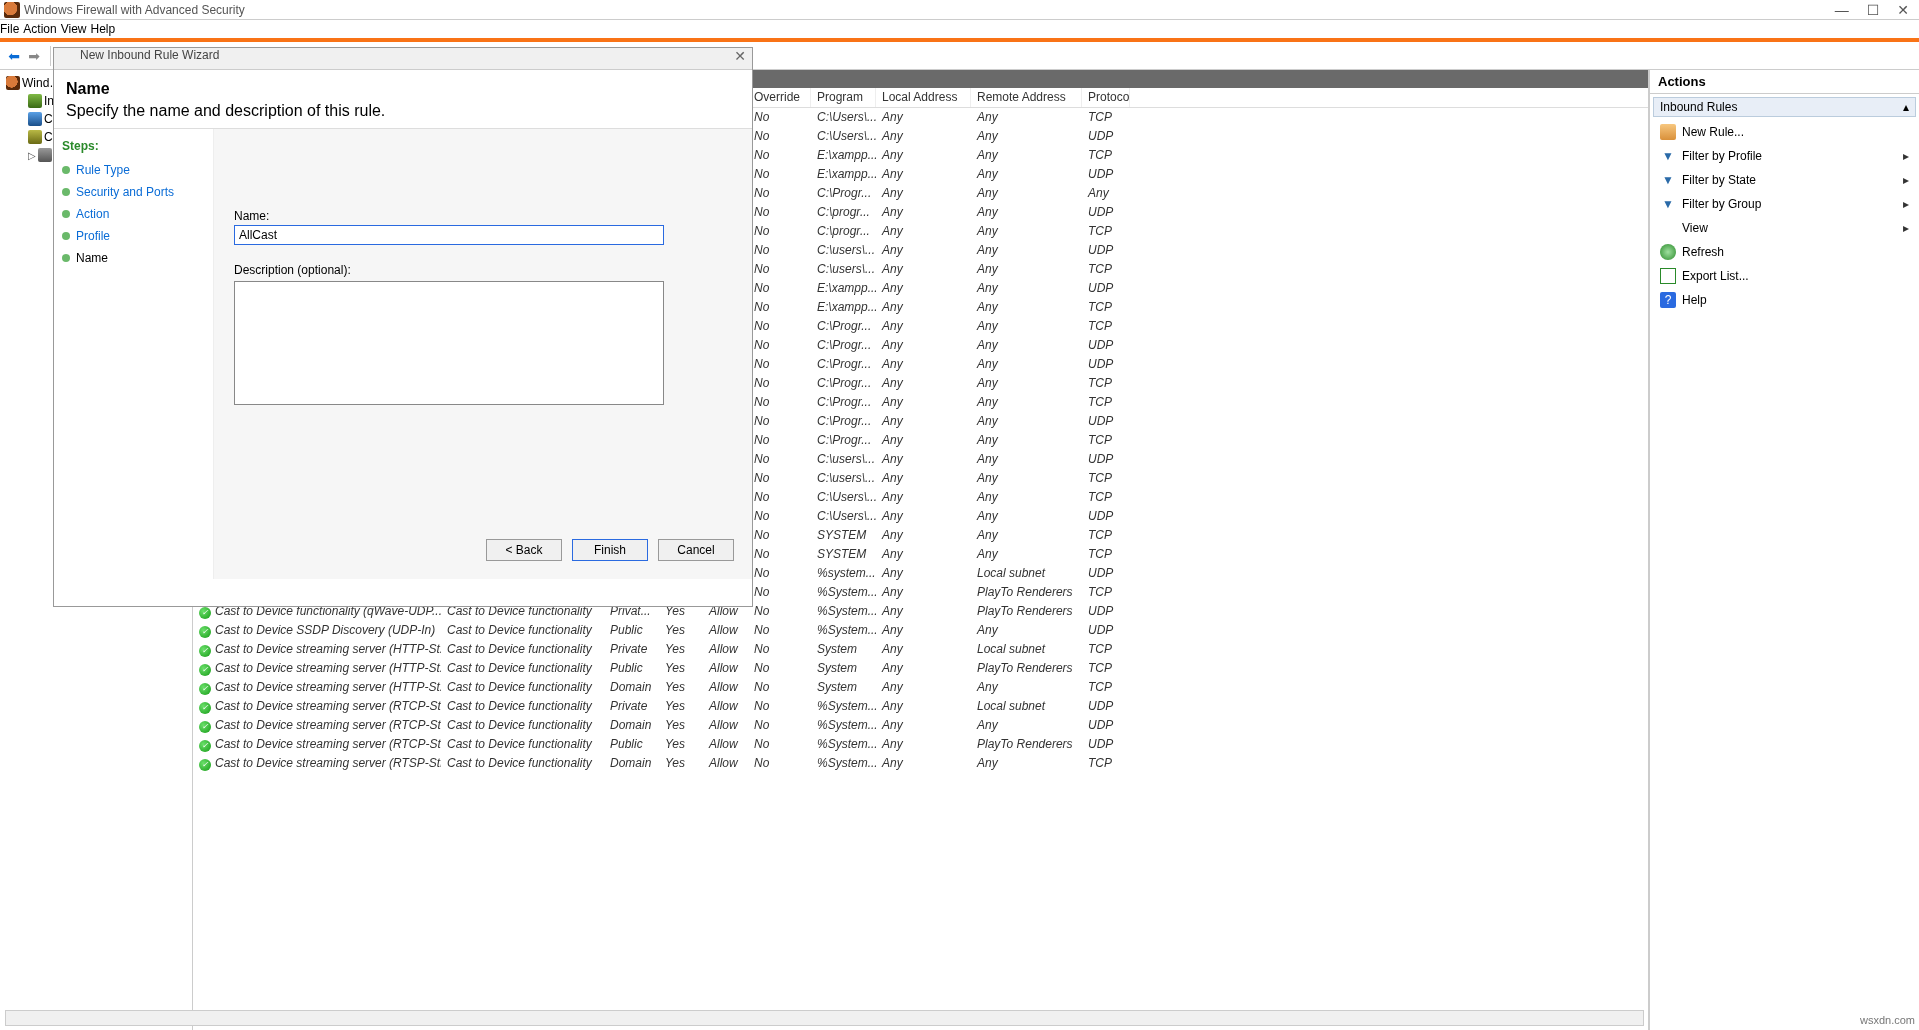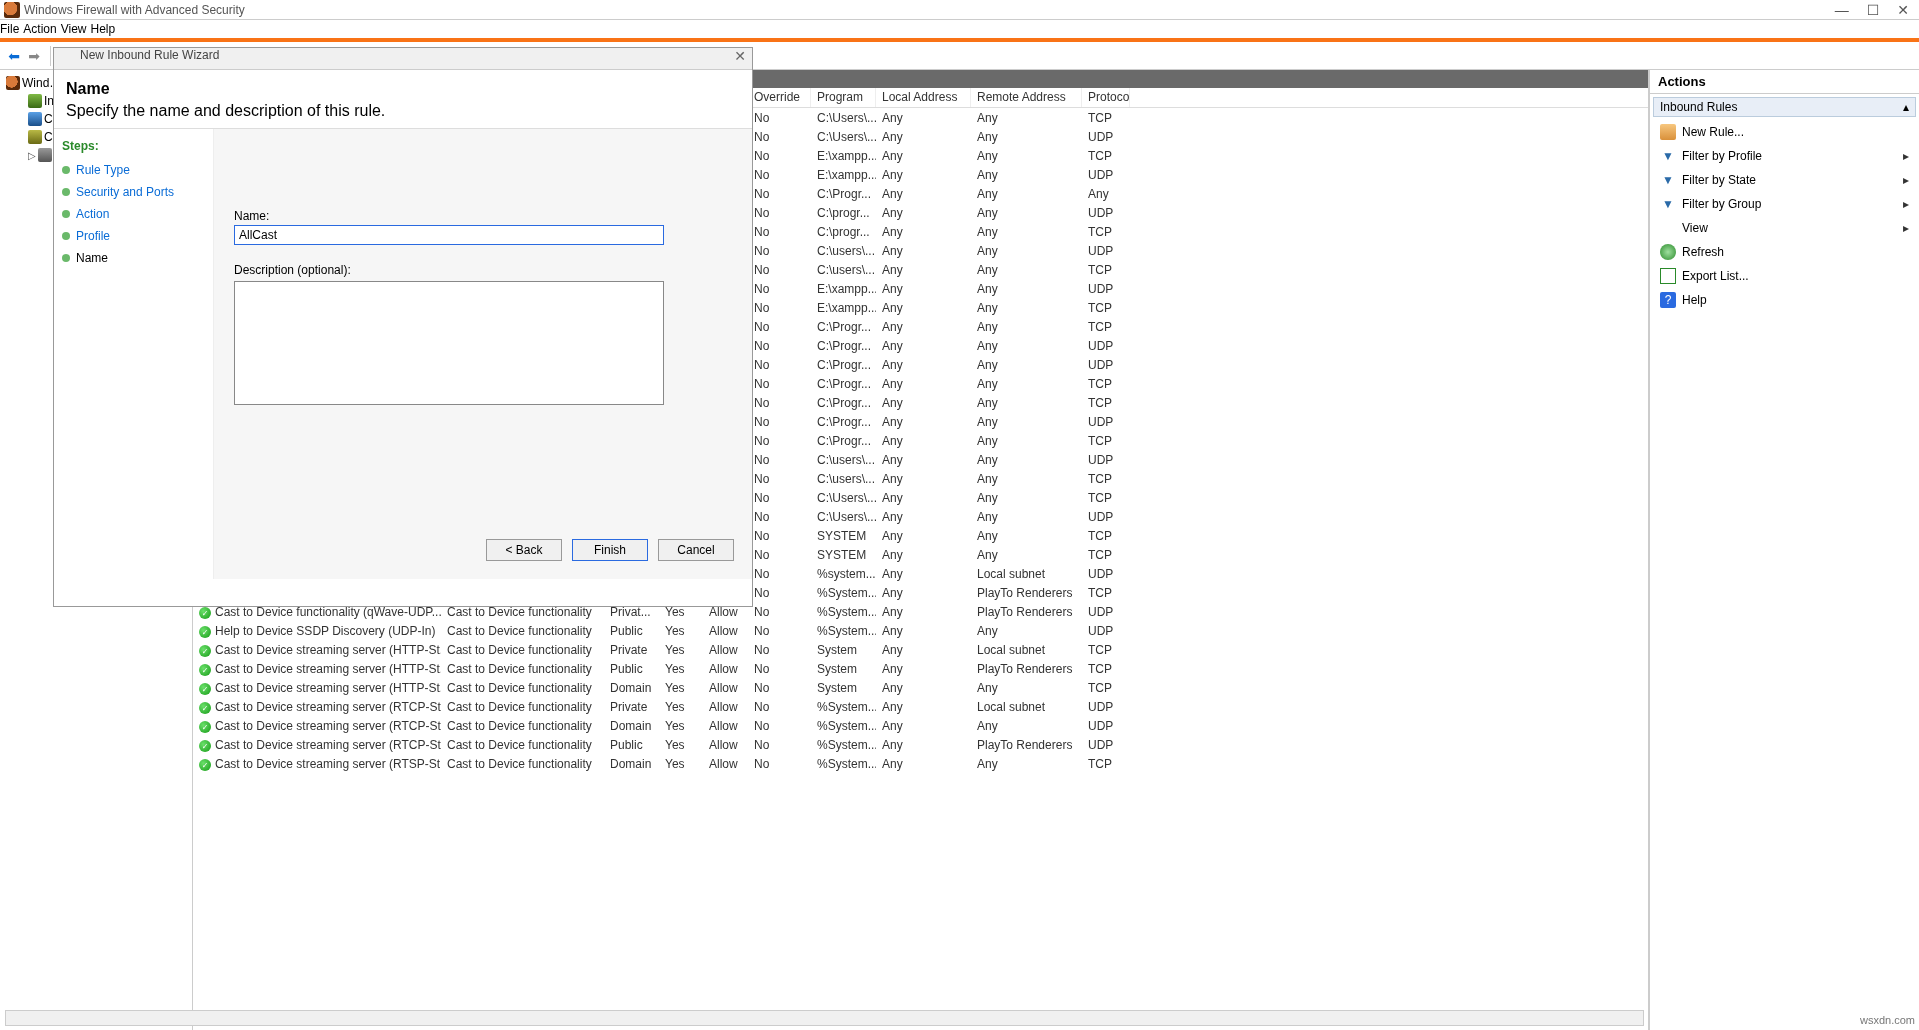--- a/index.html
+++ b/index.html
@@ -114,22 +114,23 @@
   .c-raddr { width: 111px; }
   .c-proto { width: 48px; }
 
   .rules-body {
     overflow-y: scroll;
     height: calc(100% - 38px);
   }
   .rule-row {
     display: flex;
     height: 19px;
-    align-items: flex-end;
-    font-size: 12px;
+    align-items: flex-start;
+    font-size: 12px;
+    font-style: italic;
   }
   .rule-row .col { border-right: none; }
   .green-dot {
     width: 12px; height: 12px;
     border-radius: 50%;
     background: radial-gradient(circle at 35% 35%, #6ae06a, #169a16);
     display: inline-flex;
     align-items: center; justify-content: center;
     color: #fff; font-size: 8px;
     margin-right: 4px;
@@ -642,21 +643,21 @@
           <div class="col c-profile">Privat...</div>
           <div class="col c-enabled">Yes</div>
           <div class="col c-action">Allow</div>
           <div class="col c-override">No</div>
           <div class="col c-program">%System...</div>
           <div class="col c-laddr">Any</div>
           <div class="col c-raddr">PlayTo Renderers</div>
           <div class="col c-proto">UDP</div>
         </div>
         <div class="rule-row">
-          <div class="col c-name"><span class="green-dot"></span><span>Help to Device SSDP Discovery (UDP-In)</span></div>
+          <div class="col c-name"><span class="green-dot"></span><span>Cast to Device SSDP Discovery (UDP-In)</span></div>
           <div class="col c-group">Cast to Device functionality</div>
           <div class="col c-profile">Public</div>
           <div class="col c-enabled">Yes</div>
           <div class="col c-action">Allow</div>
           <div class="col c-override">No</div>
           <div class="col c-program">%System...</div>
           <div class="col c-laddr">Any</div>
           <div class="col c-raddr">Any</div>
           <div class="col c-proto">UDP</div>
         </div>

